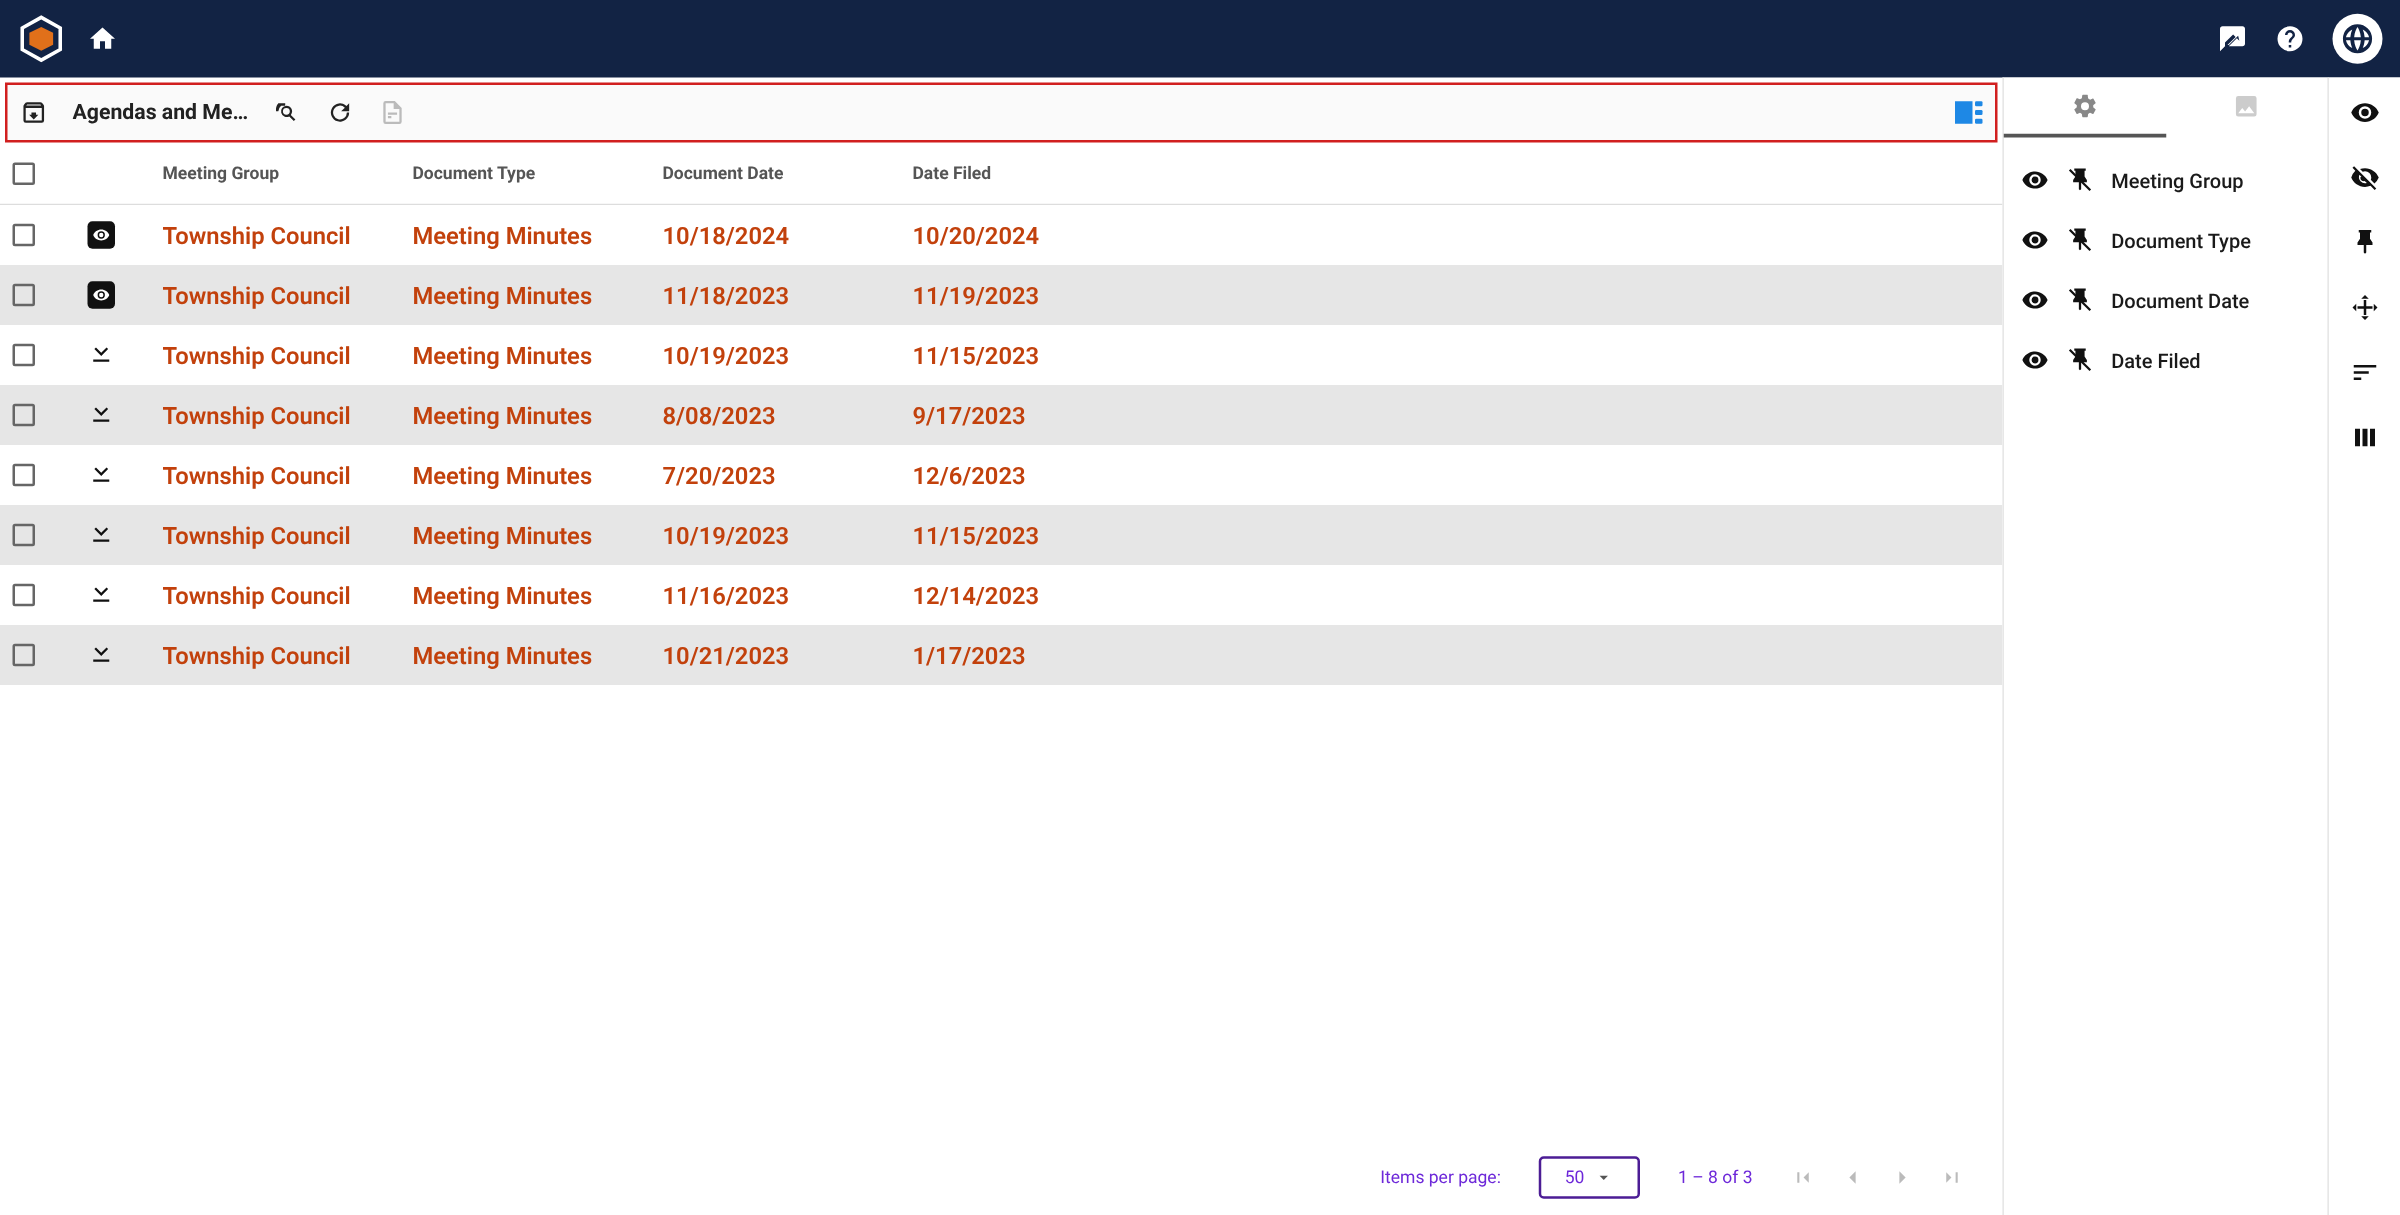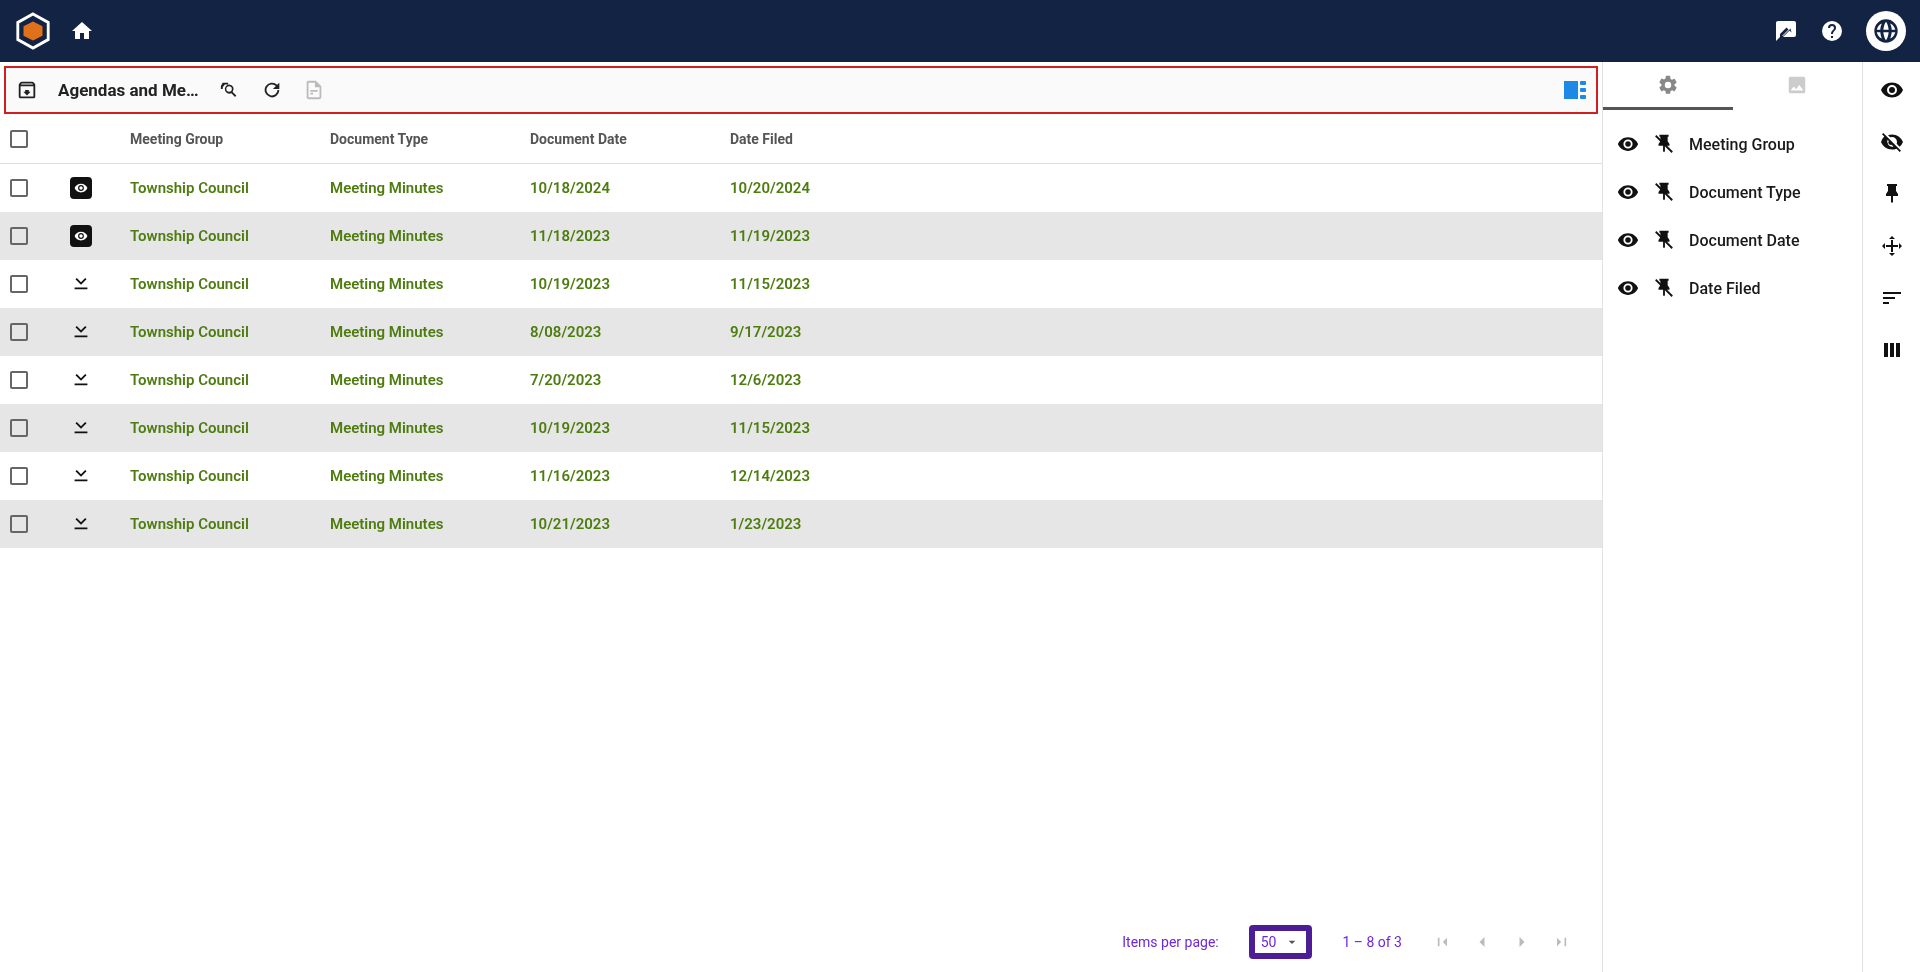--- a/index.html
+++ b/index.html
@@ -34,30 +34,30 @@
   .pane-toggle .solid { width: 14px; background: #1e88e5; }
   .pane-toggle .dots { width: 6px; display: grid; grid-template-rows: repeat(3,1fr); gap: 3px; }
   .pane-toggle .dots span { background: #1e88e5; border-radius: 1px; }
 
   
   .tbl-head { display: grid; grid-template-columns: 60px 60px 200px 200px 200px 200px 1fr; align-items: center; height: 50px; border-bottom: 1px solid #ddd; font-size: 14px; font-weight: 700; color: #555; padding: 0 10px; }
   .checkbox { width: 18px; height: 18px; border: 2px solid #666; border-radius: 2px; cursor: pointer; }
 
   
   .tbl-body { flex: 1; overflow-y: auto; }
-  .row { display: grid; grid-template-columns: 60px 60px 200px 200px 200px 200px 1fr; align-items: center; height: 48px; font-size: 15px; color: #4d7c0f; padding: 0 10px; font-weight: 600; }
+  .row { display: grid; grid-template-columns: 60px 60px 200px 200px 200px 200px 1fr; align-items: center; height: 48px; font-size: 19px; color: #c2410c; padding: 0 10px; font-weight: 600; }
   .row:nth-child(even) { background: #e6e6e6; }
   .row-icon { width: 22px; height: 22px; fill: #111; }
   .preview-icon-box { width: 22px; height: 22px; border-radius: 4px; background: #111; display: flex; align-items: center; justify-content: center; }
   .preview-icon-box svg { width: 14px; height: 14px; fill: #fff; }
 
   
   .paginator { height: 60px; display: flex; align-items: center; justify-content: flex-end; padding-right: 30px; gap: 30px; font-size: 14px; color: #6d28d9; }
   .paginator .label { font-weight: 400; }
-  .page-size { display: flex; align-items: center; gap: 8px; border: 6px solid #4c1d95; border-radius: 4px; padding: 4px 6px; height: 34px; cursor: pointer; }
+  .page-size { display: flex; align-items: center; gap: 8px; border: 2px solid #4c1d95; border-radius: 4px; padding: 4px 19px; height: 34px; cursor: pointer; }
   .page-nav { display: flex; align-items: center; gap: 20px; }
   .page-nav svg { width: 20px; height: 20px; fill: #bbb; }
 
   
   .fields-panel { border-left: 1px solid #e0e0e0; display: flex; flex-direction: column; background: #fff; }
   .fields-tabs { height: 48px; display: flex; }
   .fields-tab { flex: 1; display: flex; align-items: center; justify-content: center; border-bottom: 3px solid transparent; cursor: pointer; }
   .fields-tab.active { border-bottom-color: #555; }
   .fields-tab svg { width: 22px; height: 22px; fill: #888; }
   .fields-list { padding: 10px 0; }
@@ -247,21 +247,21 @@
         <div class="row">
           <div>
             <div class="checkbox"></div>
           </div>
           <div><svg class="row-icon" viewBox="0 0 24 24">
               <path d="M5 20h14v-2H5v2zm7-18v10.17l4.59-4.58L18 9l-6 6-6-6 1.41-1.41L12 12.17V2h0z"></path>
             </svg></div>
           <div>Township Council</div>
           <div>Meeting Minutes</div>
           <div>10/21/2023</div>
-          <div>1/23/2023</div>
+          <div>1/17/2023</div>
           <div></div>
         </div>
       </div>
 
     <div class="paginator">
       <span class="label">Items per page:</span>
       <div class="page-size">
         <span>50</span>
         <svg viewBox="0 0 24 24" width="16" height="16" fill="#555">
             <path d="M7 10l5 5 5-5z"></path>

